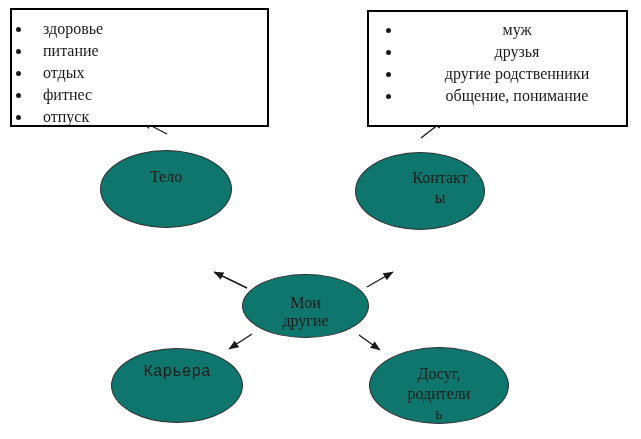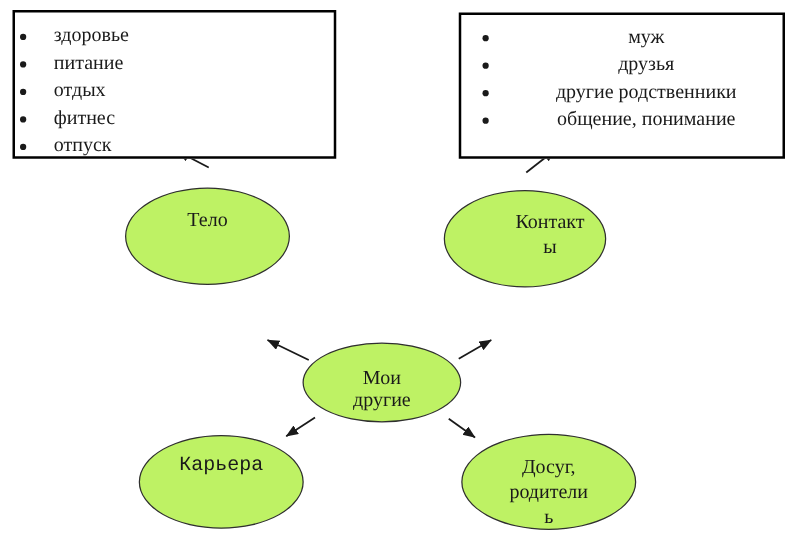--- a/index.html
+++ b/index.html
@@ -49,21 +49,21 @@
     margin-top: -2px;
     border-radius: 50%;
     background: #1a1a1a;
   }
   .box-body .bullet { left: 4px; }
   .box-contacts .bullet { left: 17px; }
   .ellipse {
     position: absolute;
     border: 1px solid #2f2f2f;
     border-radius: 50%;
-    background: #bef264;
+    background: #0f766e;
     box-sizing: border-box;
     display: flex;
     align-items: center;
     justify-content: center;
   }
   .node-label {
     text-align: center;
     font-size: 16px;
     line-height: 20px;
     white-space: nowrap;

